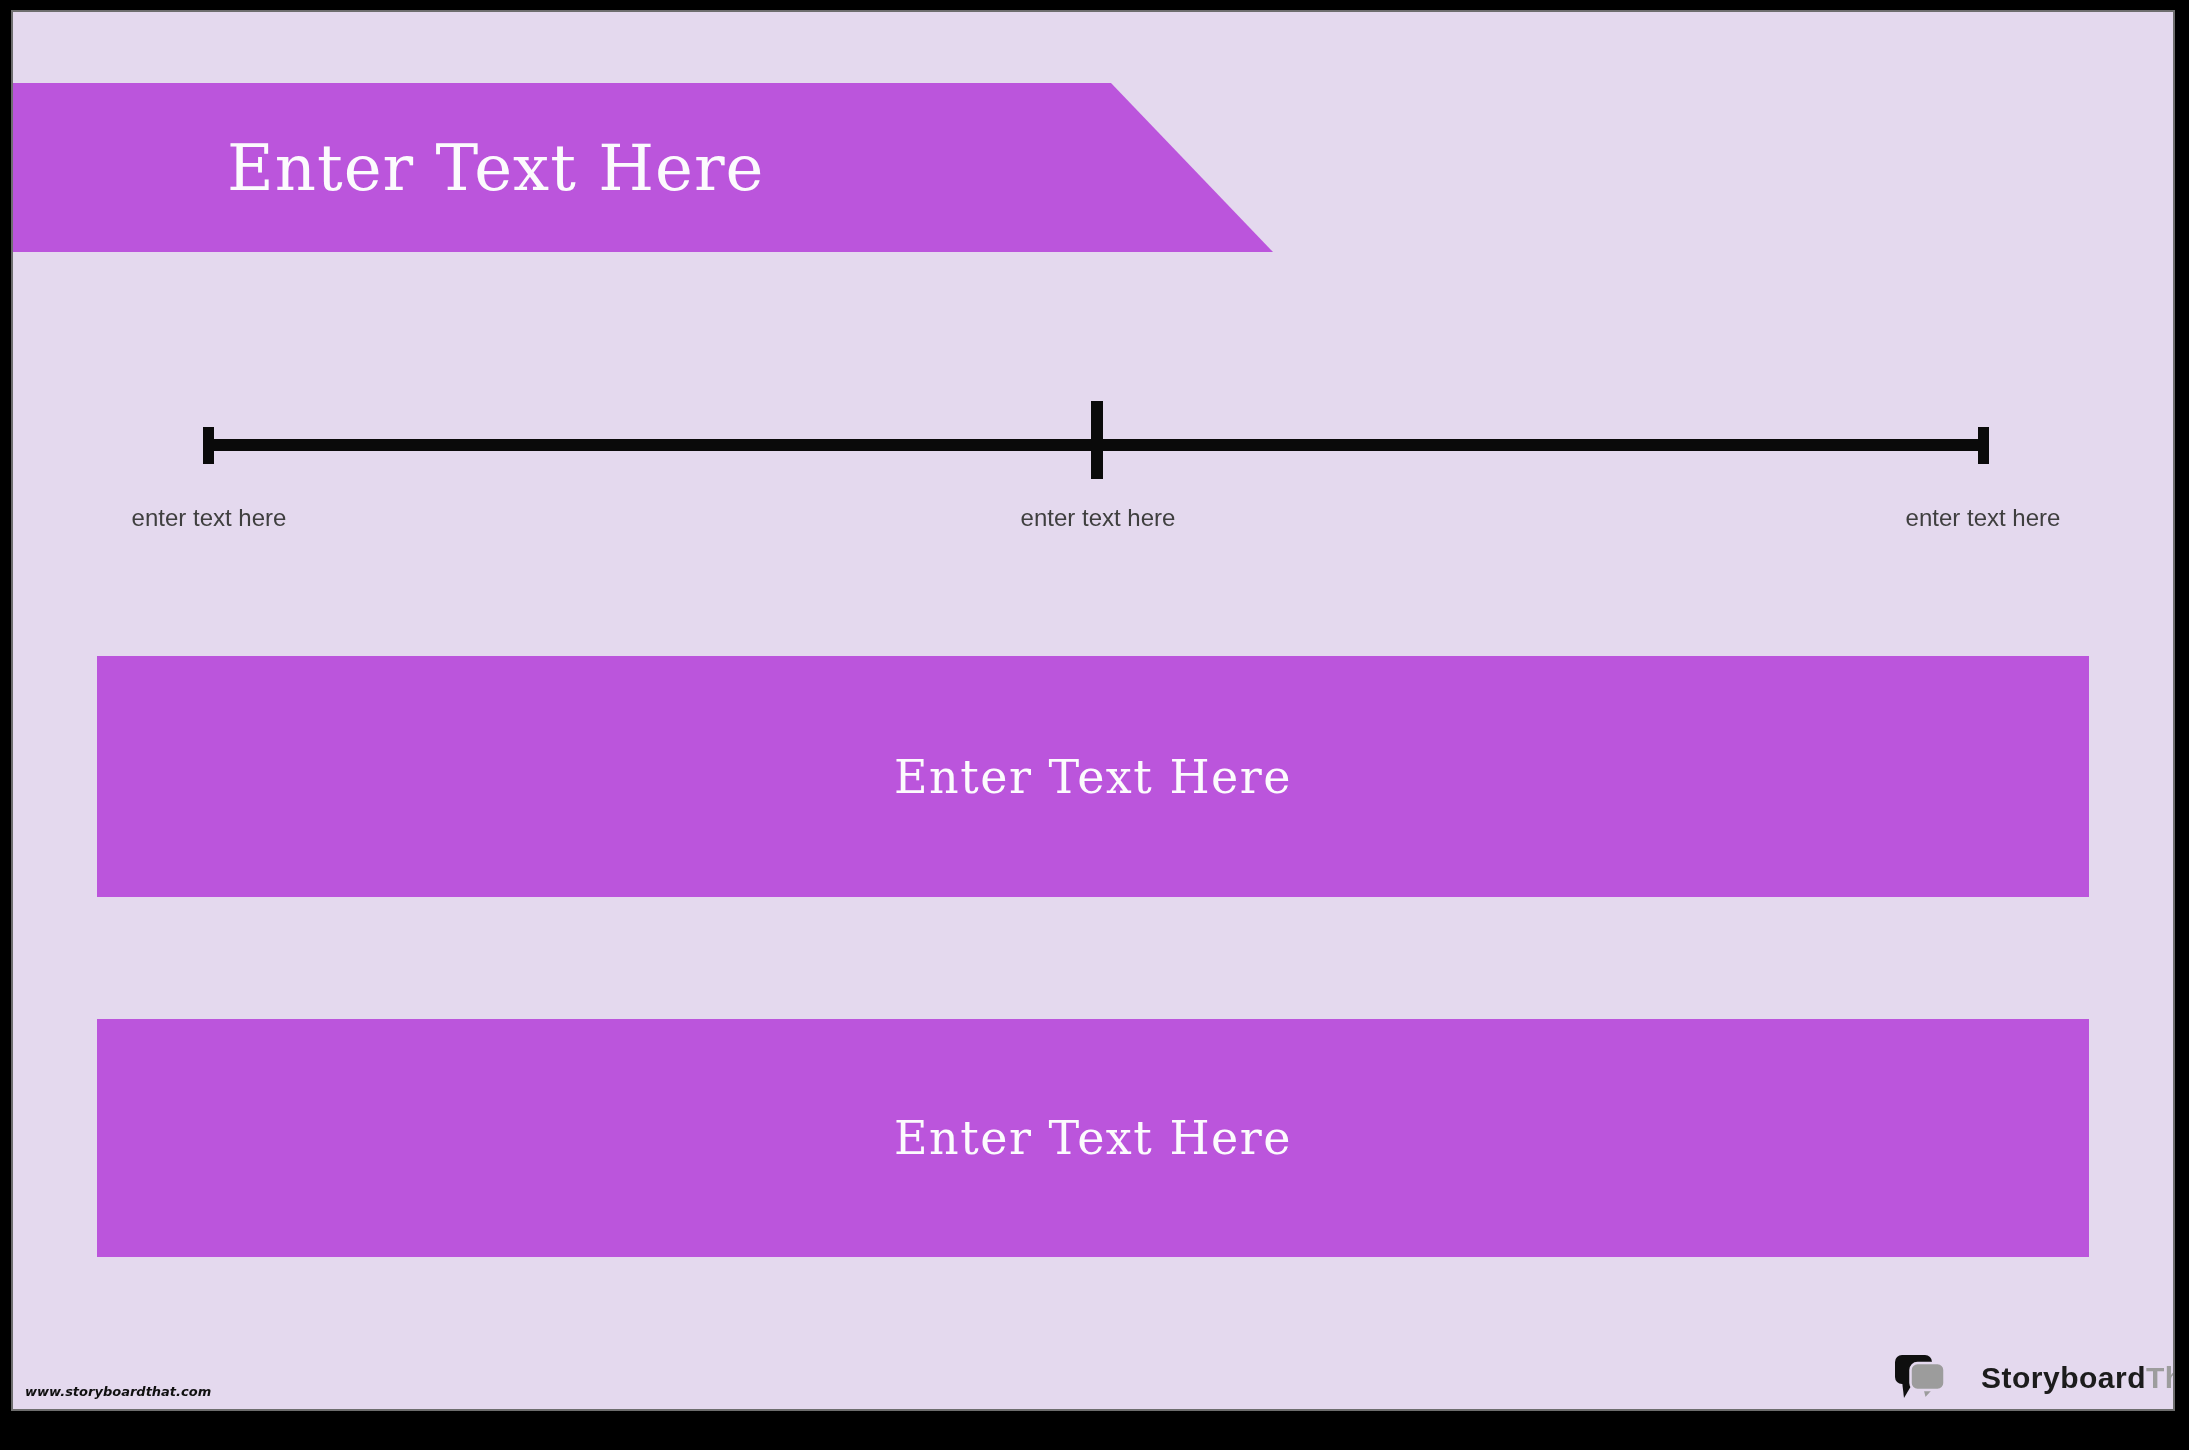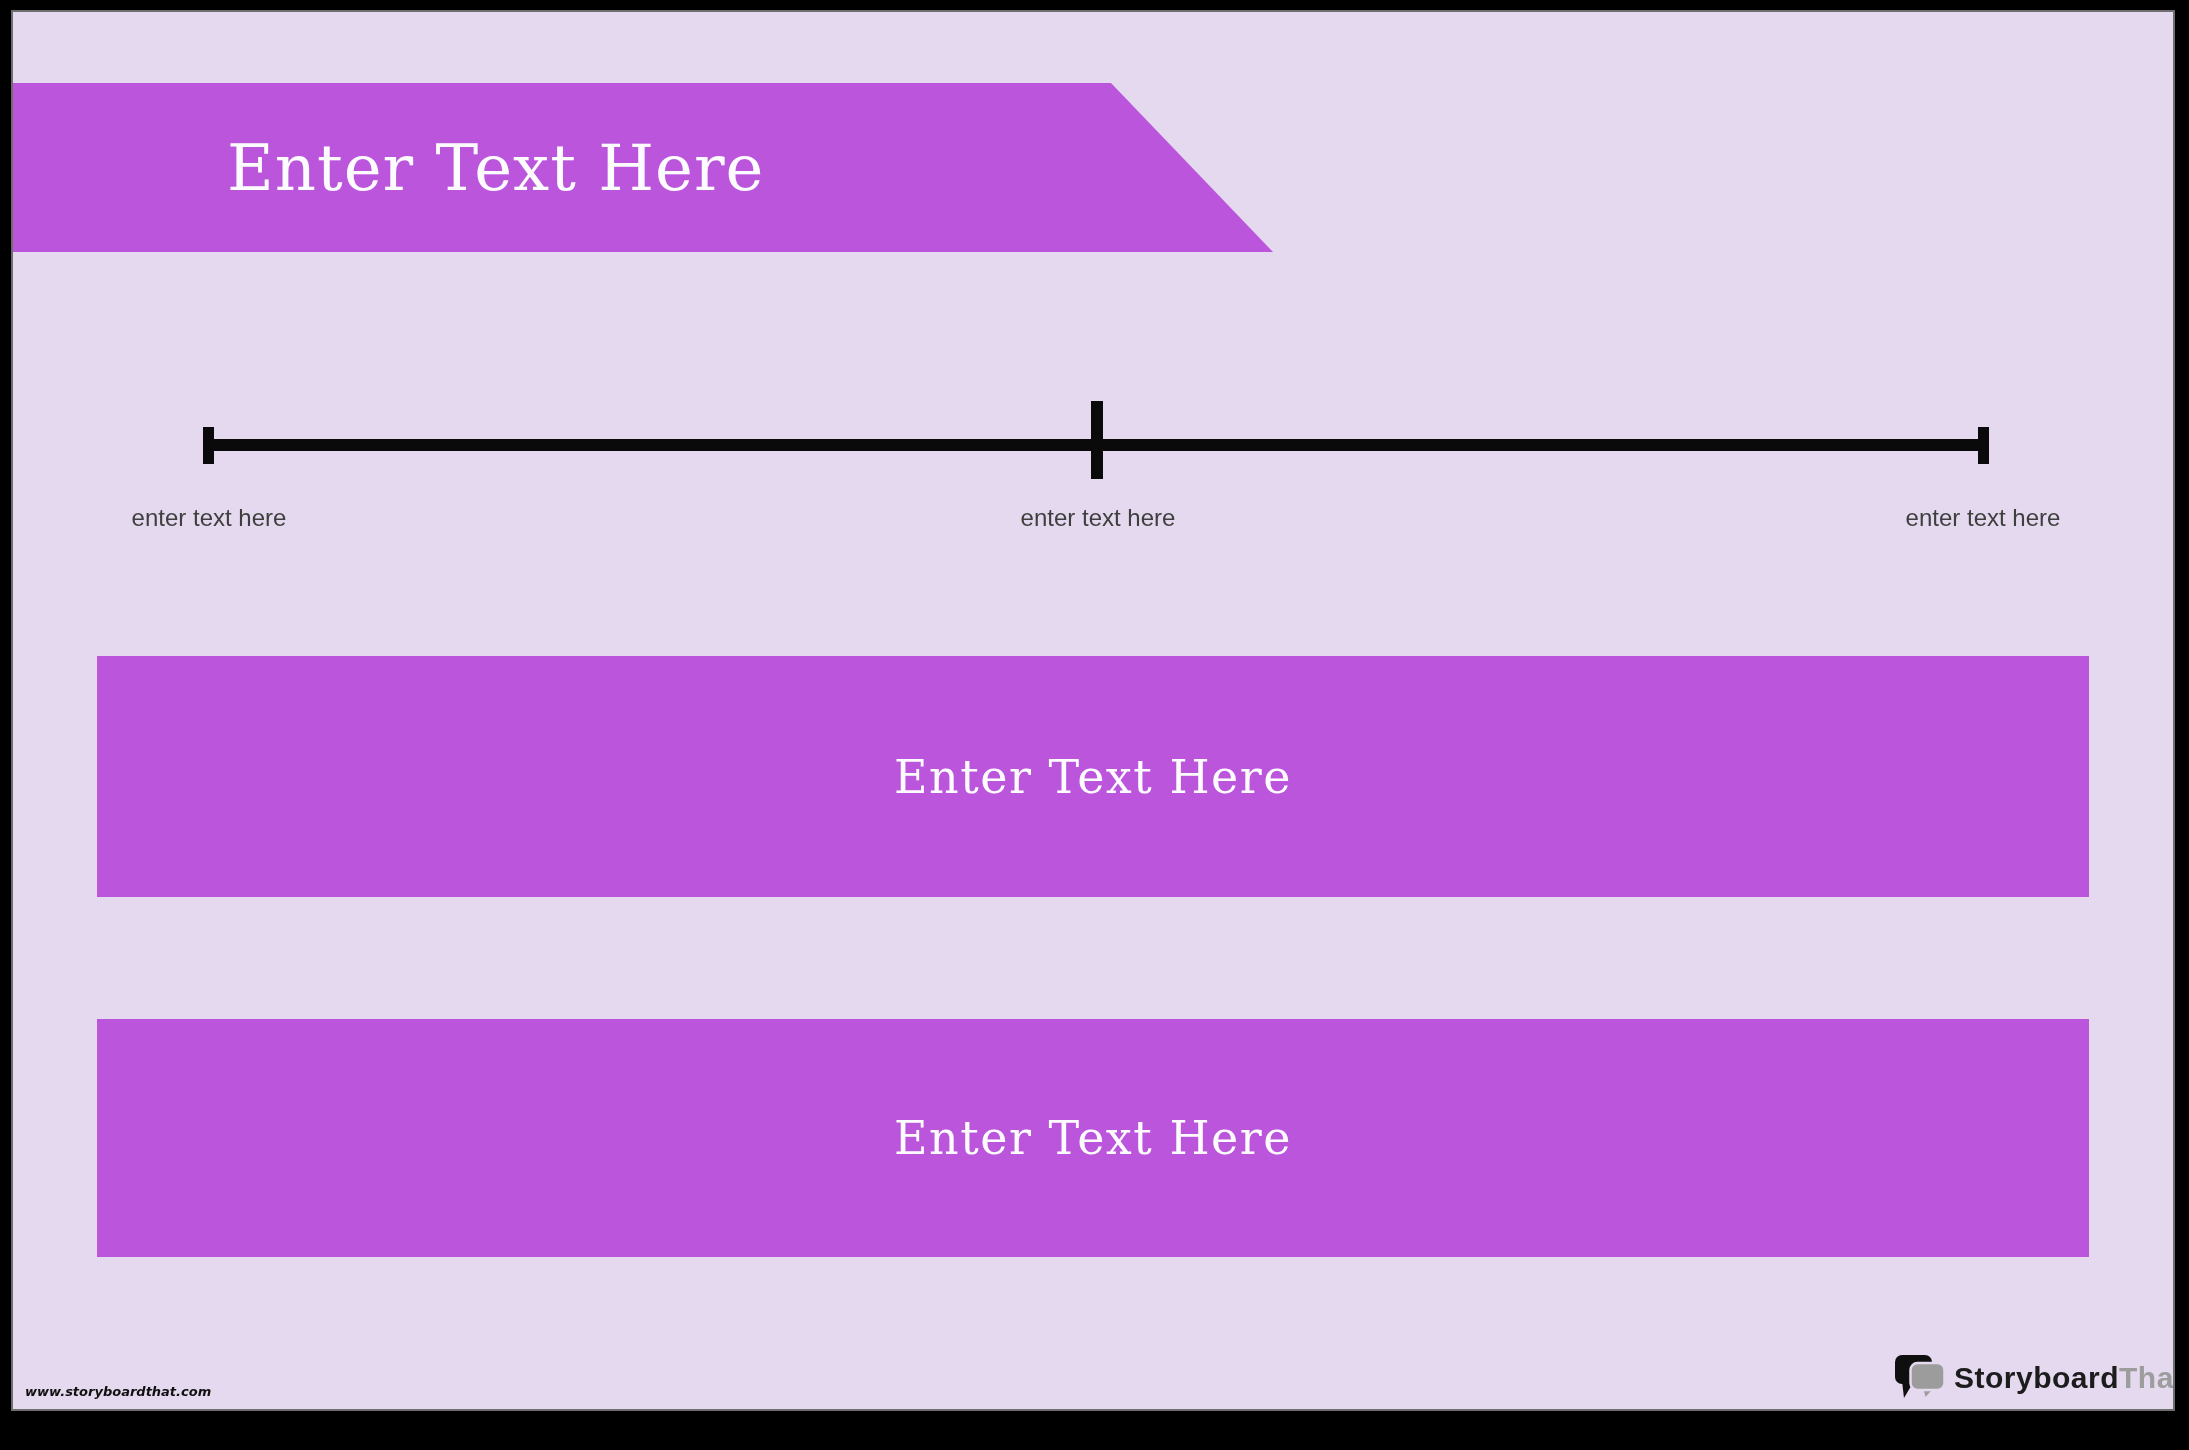--- a/index.html
+++ b/index.html
@@ -120,21 +120,21 @@
     align-items: center;
     gap: 7px;
   }
   .logo-text {
     font-family: "Liberation Sans", sans-serif;
     font-weight: 600;
     font-size: 30px;
     white-space: nowrap;
     letter-spacing: 0.5px;
   }
-  .logo-primary { color: #1C1C1C; }
+  .logo-primary { color: #1C1C1C; margin-left: 27px; }
   .logo-secondary { color: #9D9D9D; }
 </style>
 </head>
 <body>
 
 <div id="page">
   <div id="content">
 
     <div class="banner">
       <div class="banner-title">Enter Text Here</div>

